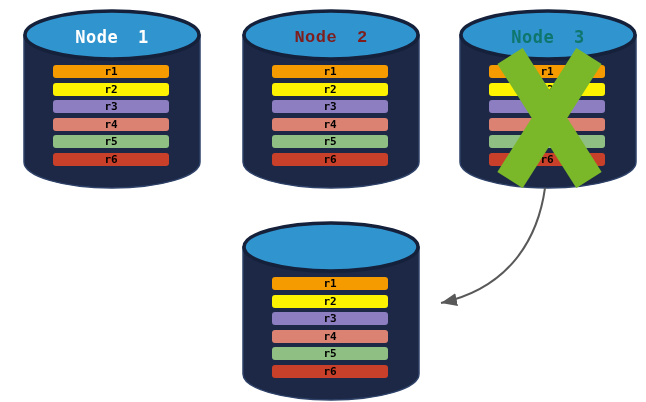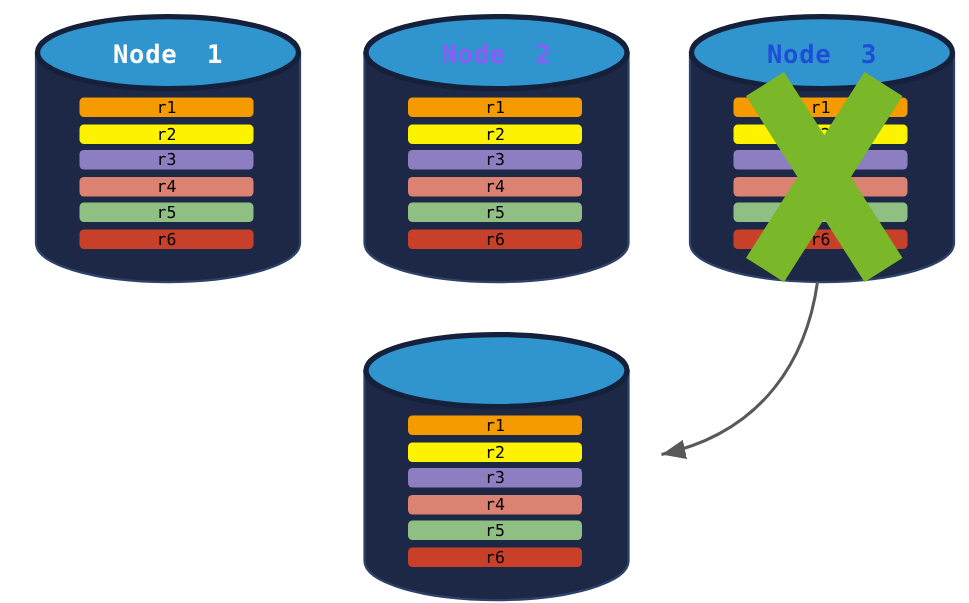--- a/index.html
+++ b/index.html
@@ -10,21 +10,21 @@
   .node{position:absolute;width:180px;height:182px;}
   .cyl{position:absolute;left:0;top:0;width:100%;height:100%;display:block;}
   .node-label{
     position:absolute;top:19px;left:0;right:0;text-align:center;
     font-weight:bold;font-size:17px;line-height:21px;color:#ffffff;
     letter-spacing:.5px;word-spacing:9px;
   }
   .bars{position:absolute;left:31px;top:57px;width:116px;}
   .bar{
     height:13px;margin-bottom:4.6px;border-radius:3px;
-    text-align:center;font-size:11px;font-weight:normal;line-height:13px;color:#000;
+    text-align:center;font-size:11px;font-weight:bold;line-height:13px;color:#000;
   }
   .fail-x{position:absolute;left:33px;top:40px;width:116px;height:140px;display:none;}
   .arrow-layer{position:absolute;left:0;top:0;pointer-events:none;z-index:5;}
 </style>
 </head>
 <body>
 
 <div class="canvas">
 
   <div id="nodes-layer">
@@ -42,37 +42,37 @@
           <div class="bar" style="background: rgb(143, 191, 130); color: rgb(0, 0, 0);">r5</div>
           <div class="bar" style="background: rgb(201, 64, 42); color: rgb(0, 0, 0);">r6</div>
         </div>
 
   </div>
       <div class="node" style="left: 241px; top: 8px;">
     <svg class="cyl" viewBox="0 0 180 182" preserveAspectRatio="none">
       <path class="cyl-body" d="M2,27 L2,154 A88,26 0 0,0 178,154 L178,27 Z" fill="#1C2845" stroke="#2E4168" stroke-width="1.5"></path>
       <ellipse class="cyl-top" cx="90" cy="27" rx="87" ry="24" fill="#3094CF" stroke="#15203A" stroke-width="3.5"></ellipse>
     </svg>
-    <div class="node-label" style="color: #8b5cf6;">Node 2</div>
+    <div class="node-label" style="color: #7f1d1d; font-family: Liberation Mono, monospace;">Node 2</div>
     <div class="bars">
           <div class="bar" style="background: rgb(245, 155, 0); color: rgb(0, 0, 0);">r1</div>
           <div class="bar" style="background: rgb(253, 242, 0); color: rgb(0, 0, 0);">r2</div>
           <div class="bar" style="background: rgb(141, 126, 193); color: rgb(0, 0, 0);">r3</div>
           <div class="bar" style="background: rgb(220, 130, 114); color: rgb(0, 0, 0);">r4</div>
           <div class="bar" style="background: rgb(143, 191, 130); color: rgb(0, 0, 0);">r5</div>
           <div class="bar" style="background: rgb(201, 64, 42); color: rgb(0, 0, 0);">r6</div>
         </div>
 
   </div>
       <div class="node" style="left: 458px; top: 8px;">
     <svg class="cyl" viewBox="0 0 180 182" preserveAspectRatio="none">
       <path class="cyl-body" d="M2,27 L2,154 A88,26 0 0,0 178,154 L178,27 Z" fill="#1C2845" stroke="#2E4168" stroke-width="1.5"></path>
       <ellipse class="cyl-top" cx="90" cy="27" rx="87" ry="24" fill="#3094CF" stroke="#15203A" stroke-width="3.5"></ellipse>
     </svg>
-    <div class="node-label" style="color: #1d4ed8;">Node 3</div>
+    <div class="node-label" style="color: #0f766e;">Node 3</div>
     <div class="bars">
           <div class="bar" style="background: rgb(245, 155, 0); color: rgb(0, 0, 0);">r1</div>
           <div class="bar" style="background: rgb(253, 242, 0); color: rgb(0, 0, 0);">r2</div>
           <div class="bar" style="background: rgb(141, 126, 193); color: rgb(0, 0, 0);">r3</div>
           <div class="bar" style="background: rgb(220, 130, 114); color: rgb(0, 0, 0);">r4</div>
           <div class="bar" style="background: rgb(143, 191, 130); color: rgb(0, 0, 0);">r5</div>
           <div class="bar" style="background: rgb(201, 64, 42); color: rgb(0, 0, 0);">r6</div>
         </div>
     <svg class="fail-x" viewBox="0 0 116 140" style="display: block;">
       <line x1="19" y1="8" x2="98" y2="132" stroke="#7AB829" stroke-width="30"></line>

